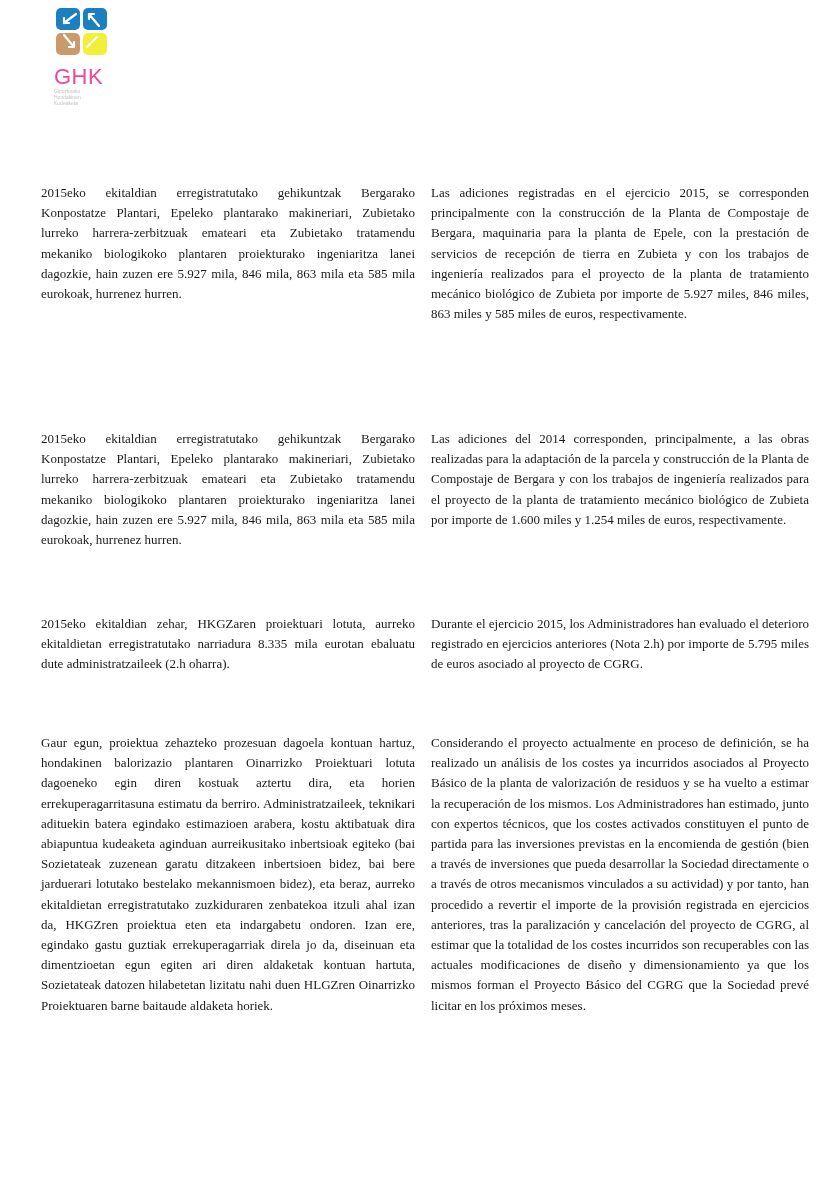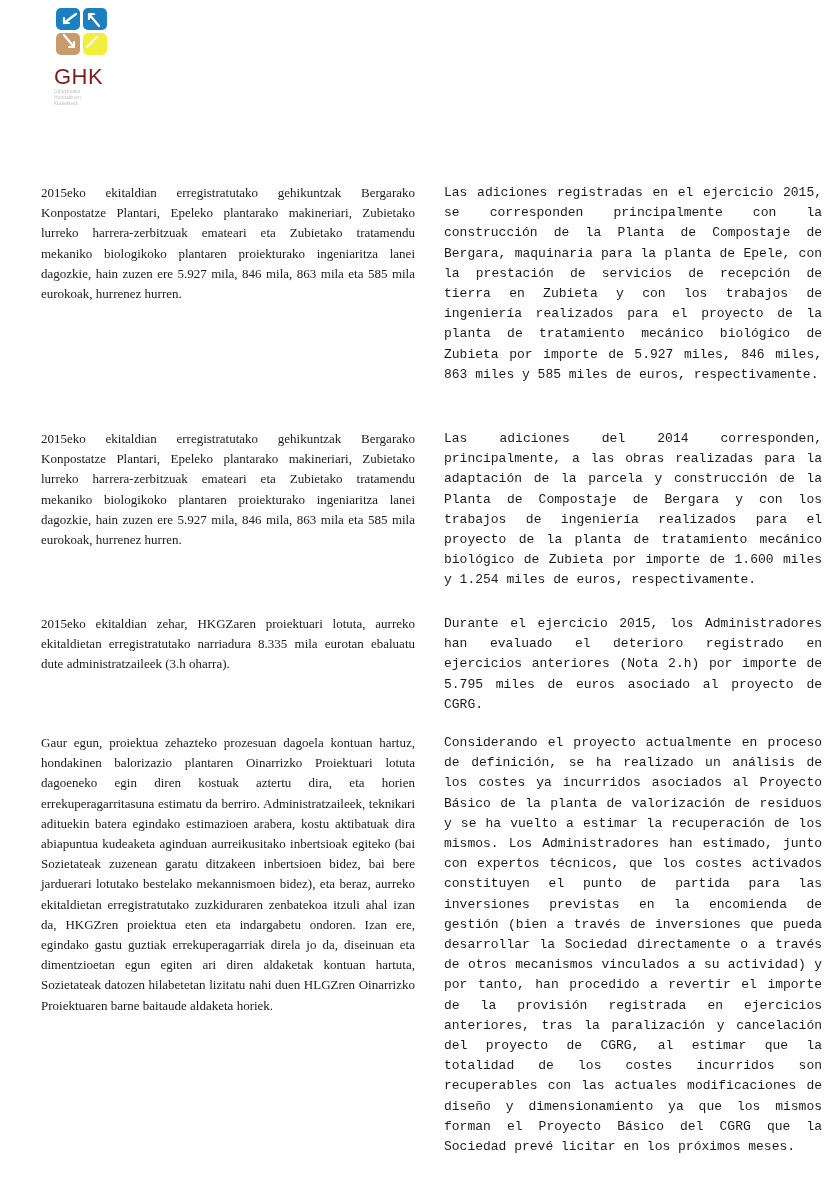--- a/index.html
+++ b/index.html
@@ -13,32 +13,32 @@
   }
   .logo .tiles { position: relative; width: 54px; height: 52px; margin-left: 2px; }
   .tile { position: absolute; width: 24px; height: 22px; border-radius: 5px; }
   .tile.tl { left: 0; top: 0; background: #1c7fc0; }
   .tile.tr { left: 27px; top: 0; background: #1c7fc0; }
   .tile.bl { left: 0; top: 25px; background: #c99a6a; }
   .tile.br { left: 27px; top: 25px; background: #f2ef3a; }
   .tile svg { position: absolute; left: 0; top: 0; width: 24px; height: 22px; }
   .logo-text {
     margin-top: 6px; font-family: "Liberation Sans", "DejaVu Sans", sans-serif;
-    font-size: 22px; color: #7f1d1d; letter-spacing: 0.5px; line-height: 22px;
+    font-size: 22px; color: #ec4899; letter-spacing: 0.5px; line-height: 22px;
   }
   .logo-sub {
     font-family: "Liberation Sans", "DejaVu Sans", sans-serif;
     font-size: 5px; line-height: 6px; color: #bfbfbf;
   }
   .para {
     position: absolute; font-size: 13px; line-height: 20.2px;
     text-align: justify; margin: 8px;
   }
   .left { left: 33px; width: 374px; }
-  .right { left: 436px; width: 378px; font-family: Liberation Mono, monospace; }
+  .right { left: 423px; width: 378px; }
 </style>
 </head>
 <body>
 
 <div class="logo">
   <div class="tiles">
     <div class="tile tl">
       <svg viewBox="0 0 24 22">
           <path d="M20 6 L8 15 M8 15 L8 10 M8 15 L13 15" stroke="#ffffff" stroke-width="2.2" fill="none" stroke-linecap="round"></path>
         </svg>
@@ -64,17 +64,17 @@
   <div class="logo-sub">Hondakinen</div>
   <div class="logo-sub">Kudeaketa</div>
 </div>
 
 <p class="para left" style="top:175px">2015eko ekitaldian erregistratutako gehikuntzak Bergarako Konpostatze Plantari, Epeleko plantarako makineriari, Zubietako lurreko harrera-zerbitzuak emateari eta Zubietako tratamendu mekaniko biologikoko plantaren proiekturako ingeniaritza lanei dagozkie, hain zuzen ere  5.927 mila, 846 mila, 863 mila eta 585 mila eurokoak, hurrenez hurren.</p>
 <p class="para right" style="top:175px">Las adiciones registradas en el ejercicio 2015, se corresponden principalmente con la construcción de la Planta de Compostaje de Bergara, maquinaria para la planta de Epele, con la prestación de servicios de recepción de tierra en Zubieta y con los trabajos de ingeniería realizados para el proyecto de la planta de tratamiento mecánico biológico de Zubieta por importe de 5.927 miles, 846 miles, 863 miles y 585 miles de euros, respectivamente.</p>
 
 <p class="para left" style="top:421px">2015eko ekitaldian erregistratutako gehikuntzak Bergarako Konpostatze Plantari, Epeleko plantarako makineriari, Zubietako lurreko harrera-zerbitzuak emateari eta Zubietako tratamendu mekaniko biologikoko plantaren proiekturako ingeniaritza lanei dagozkie, hain zuzen ere 5.927 mila, 846 mila, 863 mila eta 585 mila eurokoak, hurrenez hurren.</p>
 <p class="para right" style="top:421px">Las adiciones del 2014 corresponden, principalmente,  a las obras realizadas para la adaptación de la parcela y construcción de la Planta de Compostaje de Bergara y con los trabajos de ingeniería realizados para el proyecto de la planta de tratamiento mecánico biológico de Zubieta por importe de 1.600 miles y 1.254 miles de euros, respectivamente.</p>
 
-<p class="para left" style="top:606px">2015eko ekitaldian zehar, HKGZaren proiektuari lotuta, aurreko ekitaldietan erregistratutako narriadura  8.335 mila eurotan ebaluatu dute administratzaileek (3.h oharra).</p>
+<p class="para left" style="top:606px">2015eko ekitaldian zehar, HKGZaren proiektuari lotuta, aurreko ekitaldietan erregistratutako narriadura  8.335 mila eurotan ebaluatu dute administratzaileek (2.h oharra).</p>
 <p class="para right" style="top:606px">Durante el ejercicio 2015, los Administradores han evaluado el deterioro registrado en ejercicios anteriores (Nota 2.h) por importe de 5.795 miles de euros asociado al proyecto de CGRG.</p>
 
 <p class="para left" style="top:725px">Gaur egun, proiektua zehazteko prozesuan dagoela kontuan hartuz, hondakinen balorizazio plantaren Oinarrizko Proiektuari lotuta dagoeneko egin diren kostuak aztertu dira, eta horien errekuperagarritasuna estimatu da berriro. Administratzaileek, teknikari adituekin batera egindako estimazioen arabera, kostu aktibatuak dira abiapuntua kudeaketa aginduan aurreikusitako inbertsioak egiteko (bai Sozietateak zuzenean garatu ditzakeen inbertsioen bidez, bai bere jarduerari lotutako bestelako mekannismoen bidez), eta beraz, aurreko ekitaldietan erregistratutako zuzkiduraren zenbatekoa itzuli ahal izan da, HKGZren proiektua eten eta indargabetu ondoren. Izan ere, egindako gastu guztiak errekuperagarriak direla jo da, diseinuan eta dimentzioetan egun egiten ari diren aldaketak kontuan hartuta, Sozietateak datozen hilabetetan lizitatu nahi duen HLGZren Oinarrizko Proiektuaren barne baitaude aldaketa horiek.</p>
 <p class="para right" style="top:725px">Considerando el proyecto actualmente en proceso de definición, se ha realizado un análisis de los costes ya incurridos asociados al Proyecto Básico de la planta de valorización de residuos y se ha vuelto a estimar la recuperación de los mismos. Los Administradores han estimado, junto con expertos técnicos, que los costes activados constituyen el punto de partida para las inversiones previstas en la encomienda de gestión (bien a través de inversiones que pueda desarrollar la Sociedad directamente o a través de otros mecanismos vinculados a su actividad) y por tanto, han procedido a revertir el importe de la provisión registrada en ejercicios anteriores, tras la paralización y cancelación del proyecto de CGRG, al estimar que la totalidad de los costes incurridos son recuperables con las actuales modificaciones de diseño y dimensionamiento ya que los mismos forman el Proyecto Básico del CGRG que la Sociedad prevé licitar en los próximos meses.</p>
 
 </body></html>

